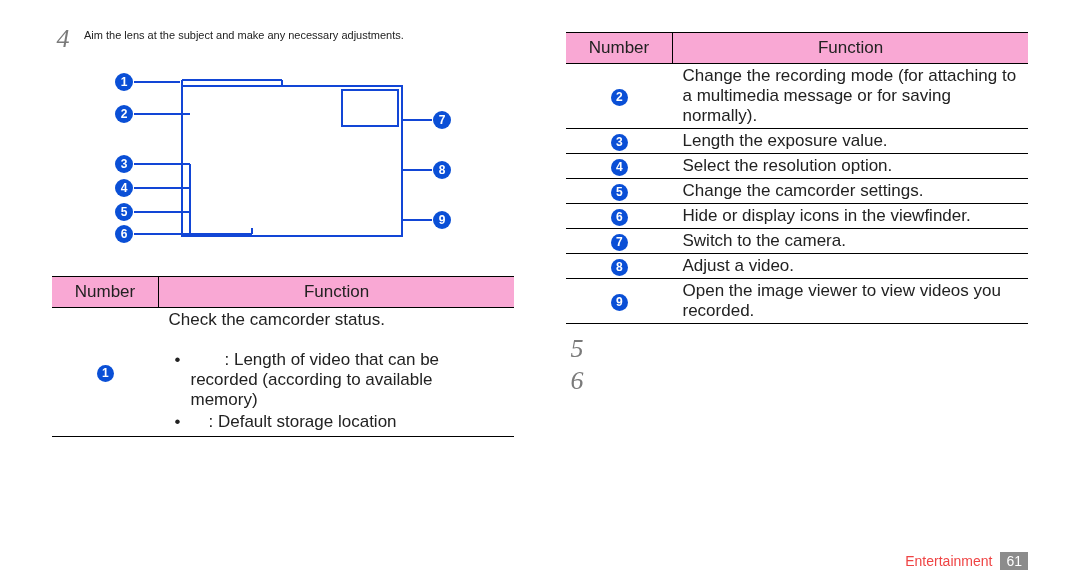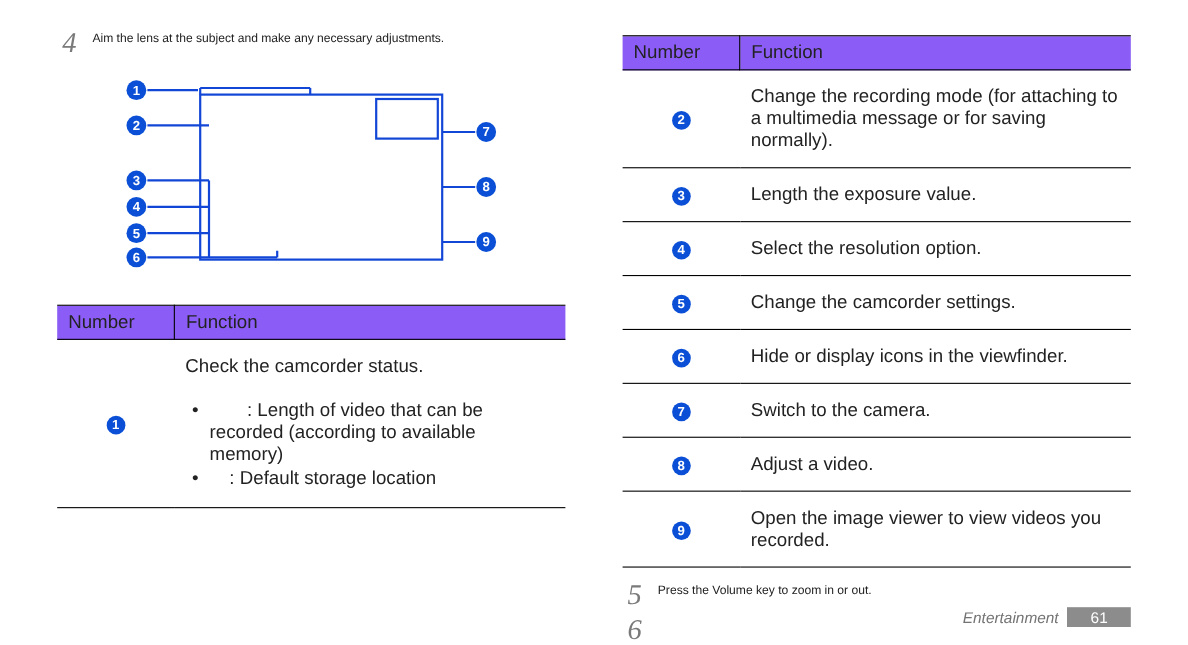--- a/index.html
+++ b/index.html
@@ -5,30 +5,30 @@
   html,body{margin:0;padding:0;font-family:"Segoe UI",Arial,sans-serif;color:#222;background:#fff}
   .page{width:1080px;height:586px;box-sizing:border-box;padding:28px 52px 0 52px;position:relative}
   .cols{display:flex;gap:52px}
   .col{flex:1;min-width:0}
   .step{display:flex;gap:10px;margin-bottom:6px}
   .step-num{font-family:Georgia,"Times New Roman",serif;font-style:italic;font-size:26px;line-height:1;color:#7a7a7a;width:22px;text-align:center;position:relative;top:-2px}
   .step-body{font-size:11px;line-height:1.35}
   .diagram{margin:4px 0 12px 40px}
   .callout{display:inline-flex;align-items:center;justify-content:center;width:17px;height:17px;border-radius:50%;background:#0a4fd6;color:#fff;font-size:12px;font-weight:bold;line-height:1;font-family:Arial,sans-serif}
   .tbl{width:100%;border-collapse:collapse;font-size:17px;margin-top:4px}
-  .tbl th{background:#8b5cf6;font-weight:normal;text-align:left;padding:5px 10px;border-top:1px solid #000;border-bottom:1px solid #000}
+  .tbl th{background:#f9a8d4;font-weight:normal;text-align:center;padding:5px 10px;border-top:1px solid #000;border-bottom:1px solid #000}
   .tbl th:first-child{border-right:1px solid #000;width:86px}
-  .tbl td{padding:14px 10px;border-bottom:1px solid #000;vertical-align:middle}
+  .tbl td{padding:2px 10px;border-bottom:1px solid #000;vertical-align:middle}
   .tbl td:first-child{text-align:center;width:86px}
   .sub-list{margin:20px 0 0 0;padding:0;list-style:none}
   .sub-list li{position:relative;padding-left:22px;margin:2px 0}
   .sub-list li::before{content:"•";position:absolute;left:6px;top:0}
   .footer{position:absolute;right:52px;bottom:16px;font-size:14px;display:flex;align-items:center;gap:8px}
-  .footer-section{font-style:italic;color:#737373}
-  .footer-page{background:#8c8c8c;color:#fff;padding:1px 21px;font-size:14px}
+  .footer-section{color:#ef4444}
+  .footer-page{background:#8c8c8c;color:#fff;padding:1px 6px;font-size:14px}
   .gap{display:inline-block;width:34px}
   .gap-short{display:inline-block;width:18px}
 </style>
 </head>
 <body>
 
 <div class="page">
   <div class="cols">
 
     <div class="col">
@@ -167,21 +167,20 @@
           </tr>
           <tr>
             <td><span class="callout">9</span></td>
             <td>Open the image viewer to view videos you recorded.</td>
           </tr>
         </tbody>
       </table>
 
       <div class="step" style="margin-top:14px">
         <div class="step-num">5</div>
-        <div class="step-body">Press the Volume key to zoom in or out.</div>
       </div>
 
       <div class="step">
         <div class="step-num">6</div>
       </div>
 
     </div>
 
   </div>
 

